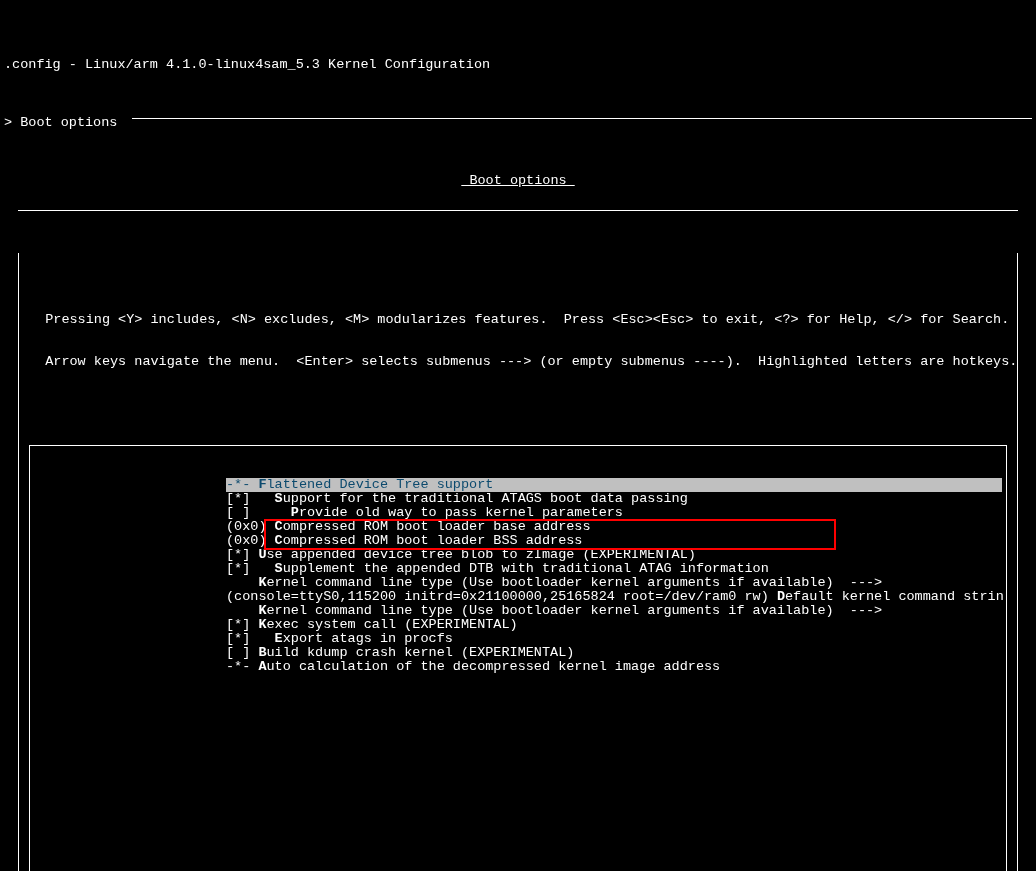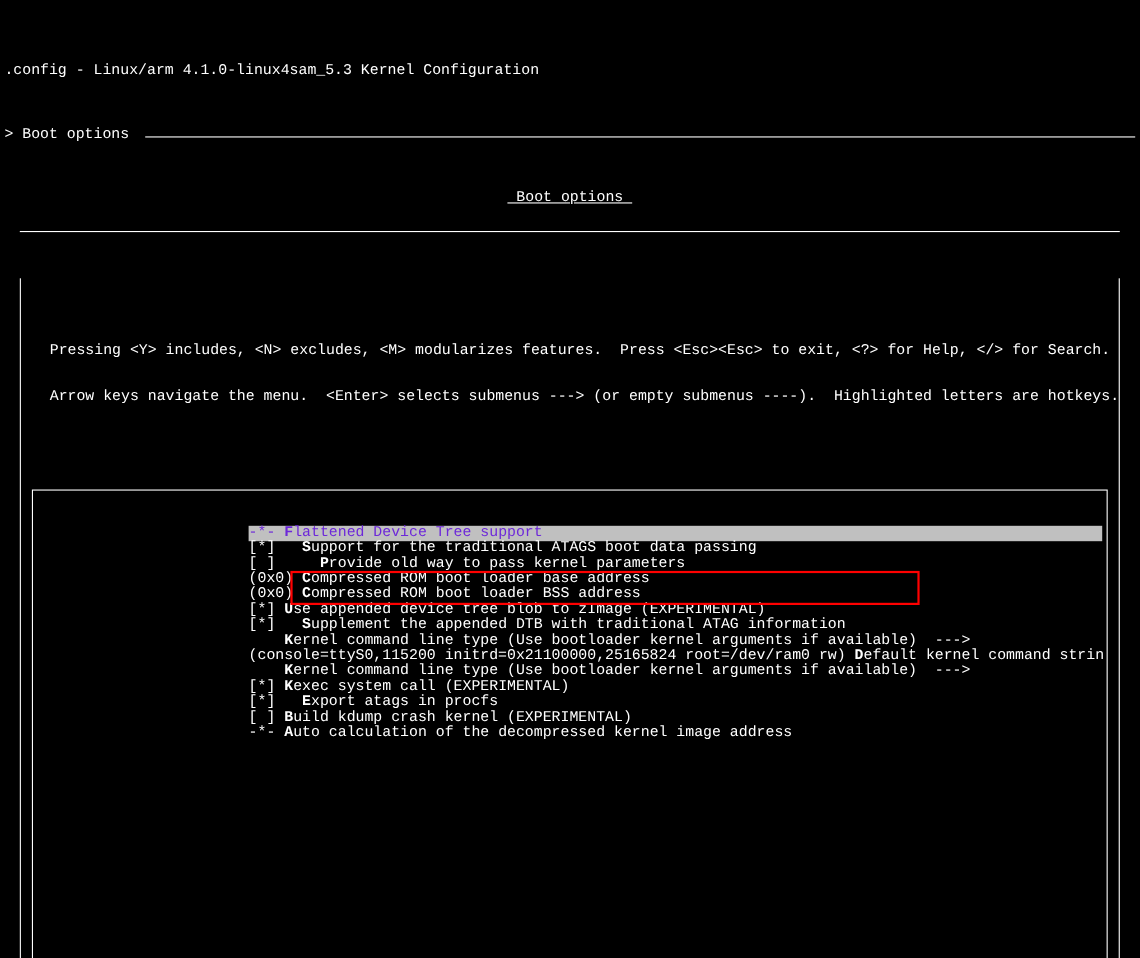--- a/index.html
+++ b/index.html
@@ -9,21 +9,21 @@
     font-family: "Courier New", monospace;
     font-size: 13.5px;
     line-height: 14px;
     width: 1036px;
     height: 871px;
     overflow: hidden;
     white-space: pre;
   }
   .top-title { padding: 2px 4px; }
   .breadcrumb { padding: 0 4px; }
-  .bc-line { display:flex; align-items:center; }
+  .bc-line { display:flex; align-items:flex-start; }
   .bc-left { }
   .bc-fill { border-top:1px solid #fff; flex:1; margin-top:2px; margin-left:6px; }
   .outer-box {
     position: relative;
     margin: 10px 18px 2px 18px;
   }
   .box-label {
     position: absolute; top:-8px; left:50%; transform:translateX(-50%);
     background:#000; padding:0 8px;text-decoration:underline;
   }
@@ -35,21 +35,21 @@
   }
   .help-text { padding-bottom:6px; }
   .inner-box {
     border:1px solid #fff;
     min-height: 724px;
     padding: 4px 4px;
     position:relative;
   }
   .items { padding-left: 192px; }
   .item { height:14px; }
-  .item-selected { background:#c0c0c0; color:#6d28d9; }
+  .item-selected { background:#c0c0c0; color:#0c4a6e; }
   .highlight-box {
     position:absolute;
     border:2px solid #ff0000;
     pointer-events:none;
   }
   .bold { font-weight:bold; }
 </style>
 </head>
 <body>
 

